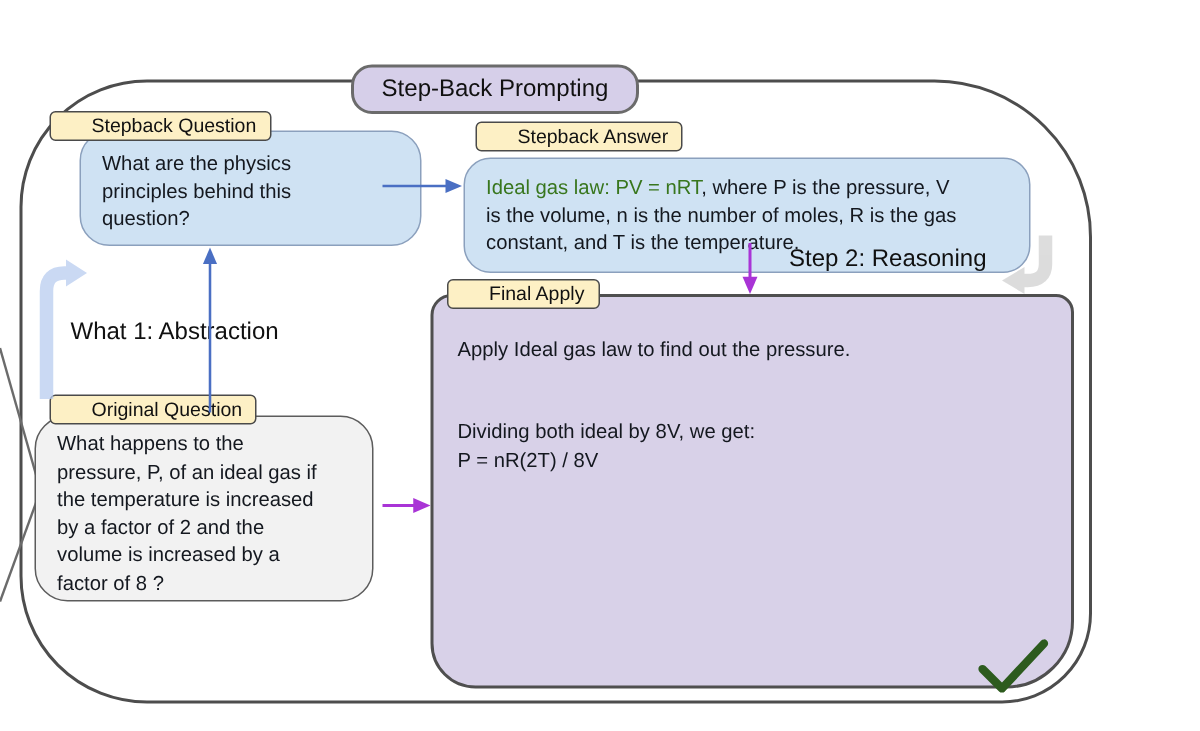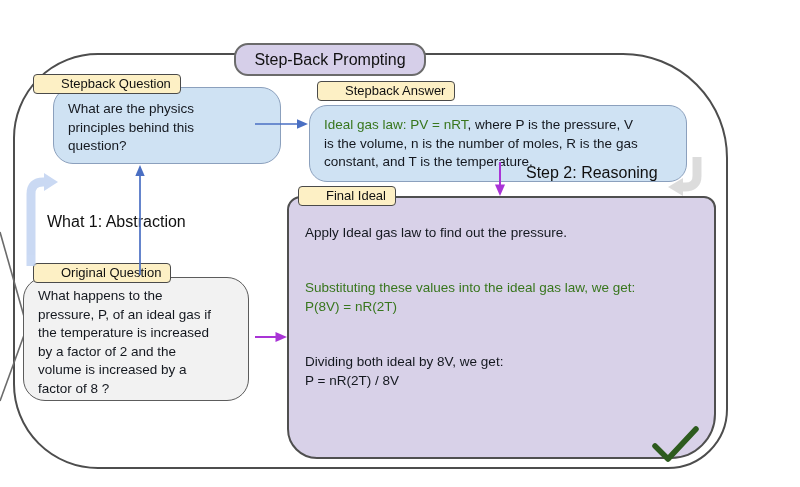--- a/index.html
+++ b/index.html
@@ -103,25 +103,23 @@
 constant, and T is the temperature.</span></div>
 
 <div class="abs tag" id="tag-original-question">Original Question</div>
 <div class="abs box" id="box-original-question">What happens to the
 pressure, P, of an ideal gas if
 the temperature is increased
 by a factor of 2 and the
 volume is increased by a
 factor of 8 ?</div>
 
-<div class="abs tag" id="tag-final-answer">Final Ideal</div>
+<div class="abs tag" id="tag-final-answer">Final Apply</div>
 <div class="abs box" id="box-final-answer">
   <p>Apply Ideal gas law to find out the pressure.</p>
-  <p class="green">Substituting these values into the ideal gas law, we get:
-P(8V) = nR(2T)</p>
   <p>Dividing both ideal by 8V, we get:
 P = nR(2T) / 8V</p>
   
 </div>
 
 <div class="abs step-caption" id="step1-caption">What 1: Abstraction</div>
 <div class="abs step-caption" id="step2-caption">Step 2: Reasoning</div>
 
 <svg class="abs" id="svg-over" width="800" height="487">
 

